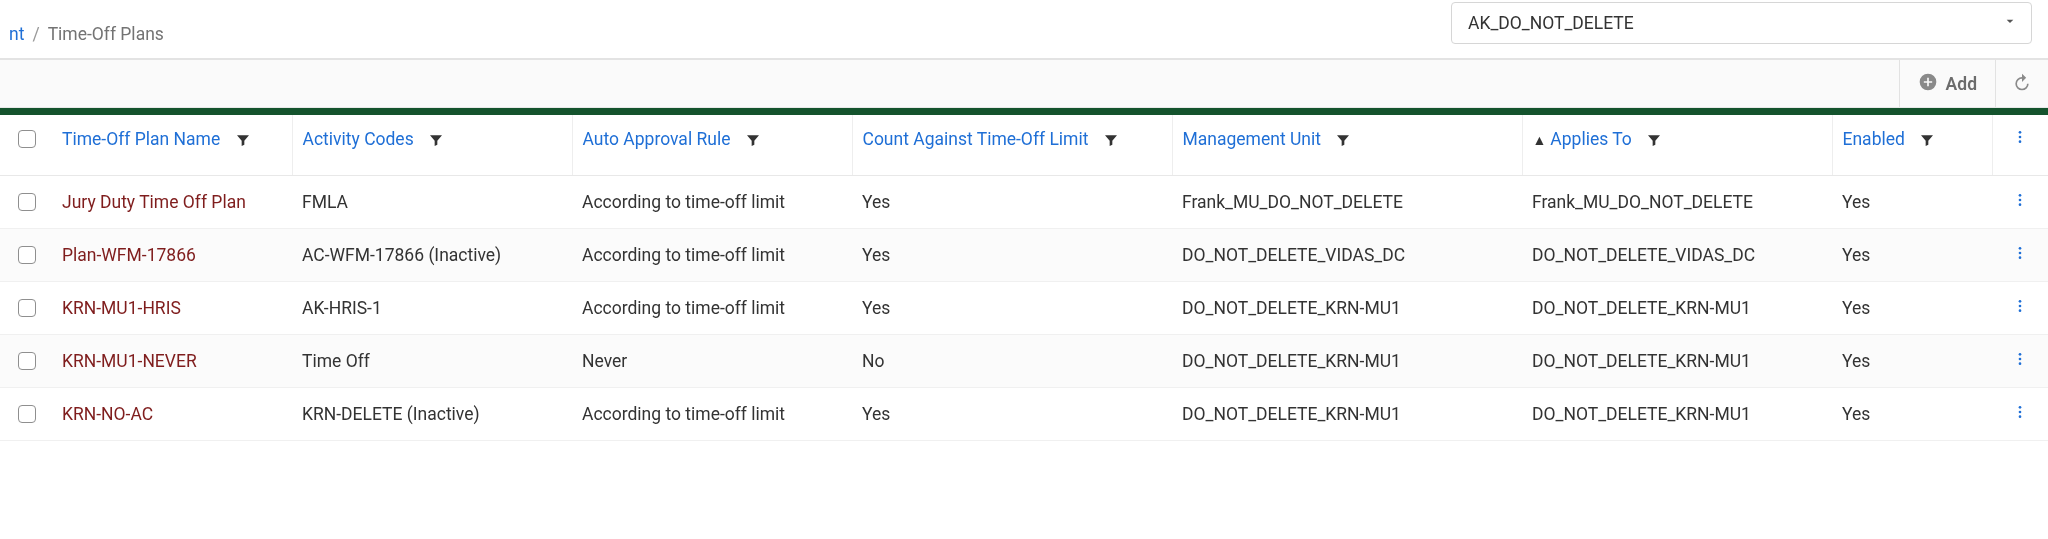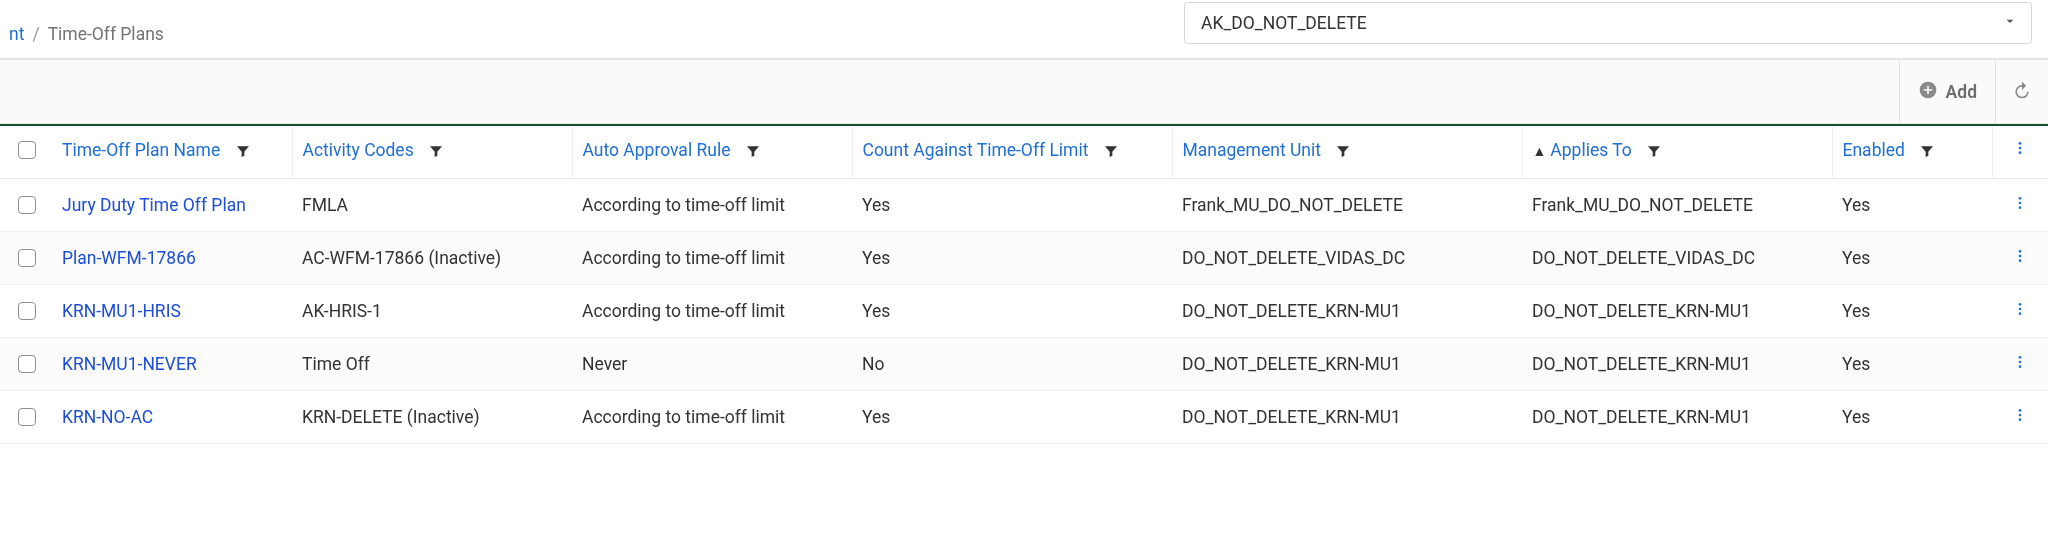--- a/index.html
+++ b/index.html
@@ -26,21 +26,21 @@
     gap: 8px;
     padding-top: 2px;
     color: #333;
   }
   .breadcrumb .sep { color: #999; }
   .breadcrumb .prev { color: #1f6fd6; }
   .breadcrumb .current { color: #737373; }
 
   .select-wrap {
     position: relative;
-    width: 848px;
+    width: 581px;
   }
   .select {
     width: 100%;
     border: 1px solid #d6d6d6;
     border-radius: 4px;
     background: #fff;
     padding: 10px 40px 10px 16px;
     font-size: 17.5px;
     color: #333;
     display: flex;
@@ -58,21 +58,21 @@
   .divider {
     border-top: 2px solid #e3e3e3;
     margin-top: 6px;
   }
   .toolbar {
     display: flex;
     justify-content: flex-end;
     align-items: stretch;
     border-bottom: 1px solid #e8e8e8;
     background: #fafafa;
-    height: 64px;
+    height: 48px;
     text-align: right;
   }
   .toolbar-spacer { flex: 1; }
   .toolbar-btn {
     display: flex;
     align-items: center;
     gap: 8px;
     padding: 0 18px;
     border-left: 1px solid #e2e2e2;
     color: #6c6c6c;
@@ -96,22 +96,22 @@
   col.c-count   { width: 320px; }
   col.c-mgmt    { width: 350px; }
   col.c-applies { width: 310px; }
   col.c-enabled { width: 160px; }
   col.c-menu    { width: 56px; }
 
   thead th {
     text-align: left;
     font-weight: 400;
     color: #1f6fd6;
-    padding: 12px 10px 16px 10px;
-    border-top: 2px solid #14532d;
+    padding: 12px 10px 24px 10px;
+    border-top: 7px solid #14532d;
     border-bottom: 1px solid #e8e8e8;
     border-right: 1px solid #eee;
     background: #fff;
     white-space: nowrap;
     vertical-align: middle;
   }
   thead th.check-col, tbody td.check-col {
     text-align: center;
     border-right: none;
   }
@@ -131,21 +131,21 @@
   tbody td {
     padding: 14px 10px;
     border-bottom: 1px solid #f0f0f0;
     color: #333;
     white-space: nowrap;
     overflow: hidden;
     text-overflow: ellipsis;
     vertical-align: middle;
   }
   tbody tr:nth-child(even) td { background: #fbfbfb; }
-  tbody td.link-cell a { color:#1d4ed8; }
+  tbody td.link-cell a { color:#7f1d1d; }
   tbody td.menu-cell { text-align:center; }
   tbody td.menu-cell svg { fill:#1f6fd6; cursor:pointer; }
 
   
   .chk {
     -webkit-appearance: none;
     appearance: none;
     width: 18px; height: 18px;
     border: 1.5px solid #8f8f8f;
     border-radius: 4px;

